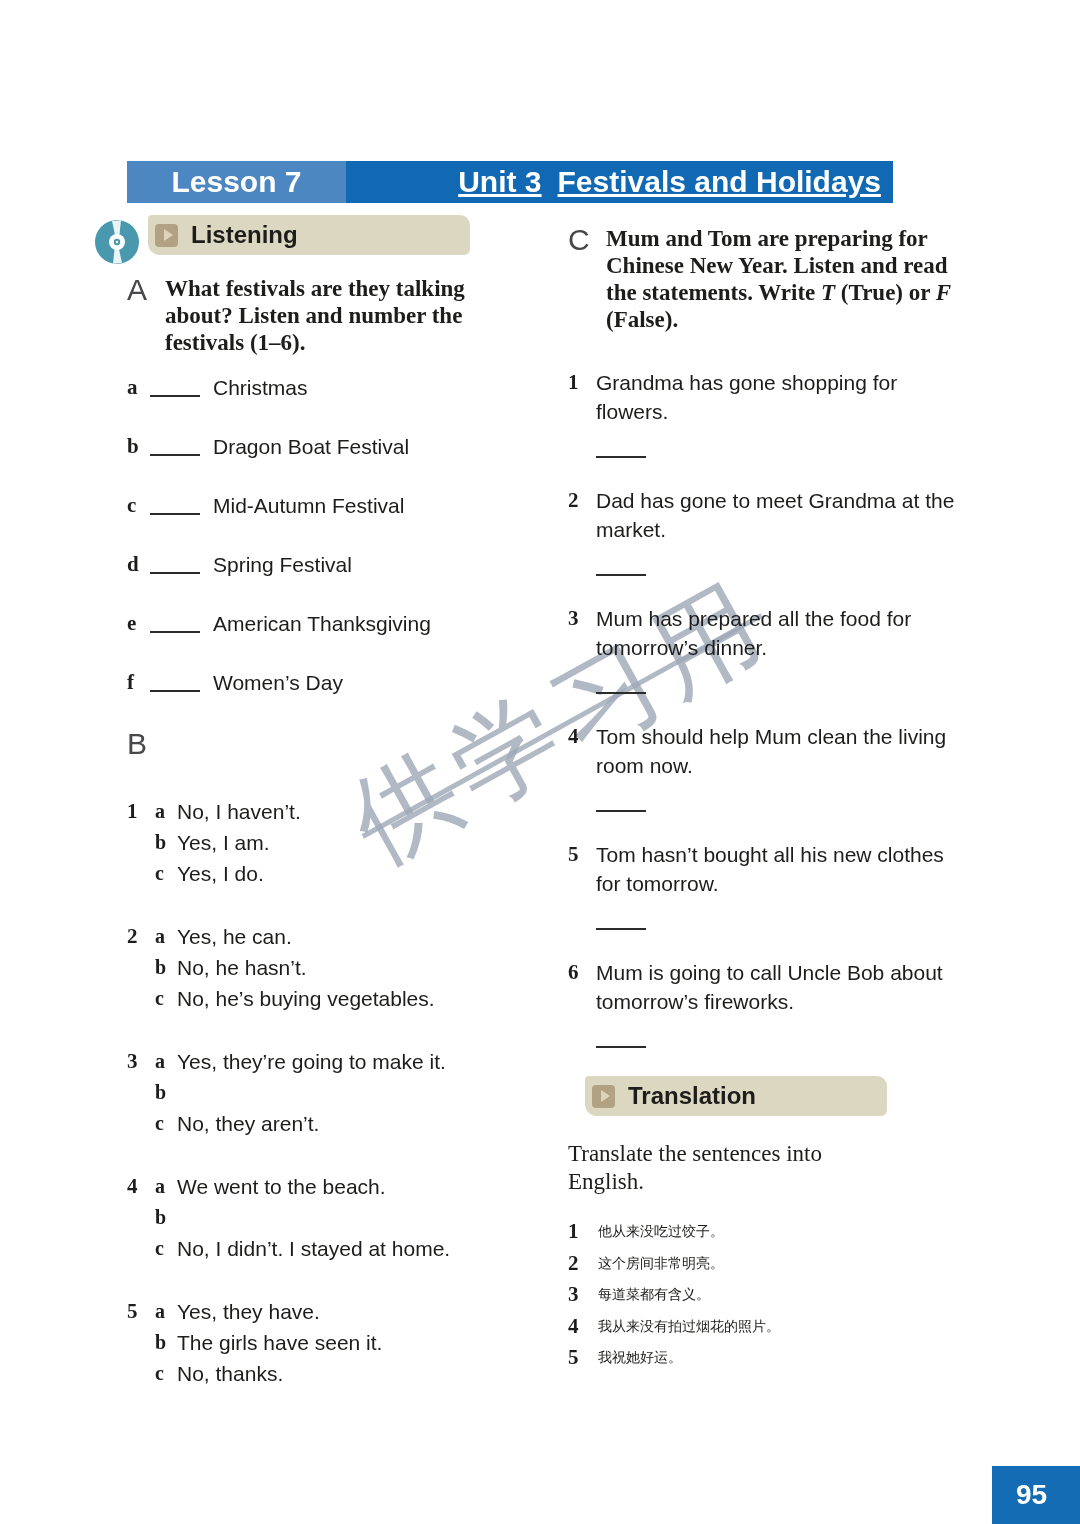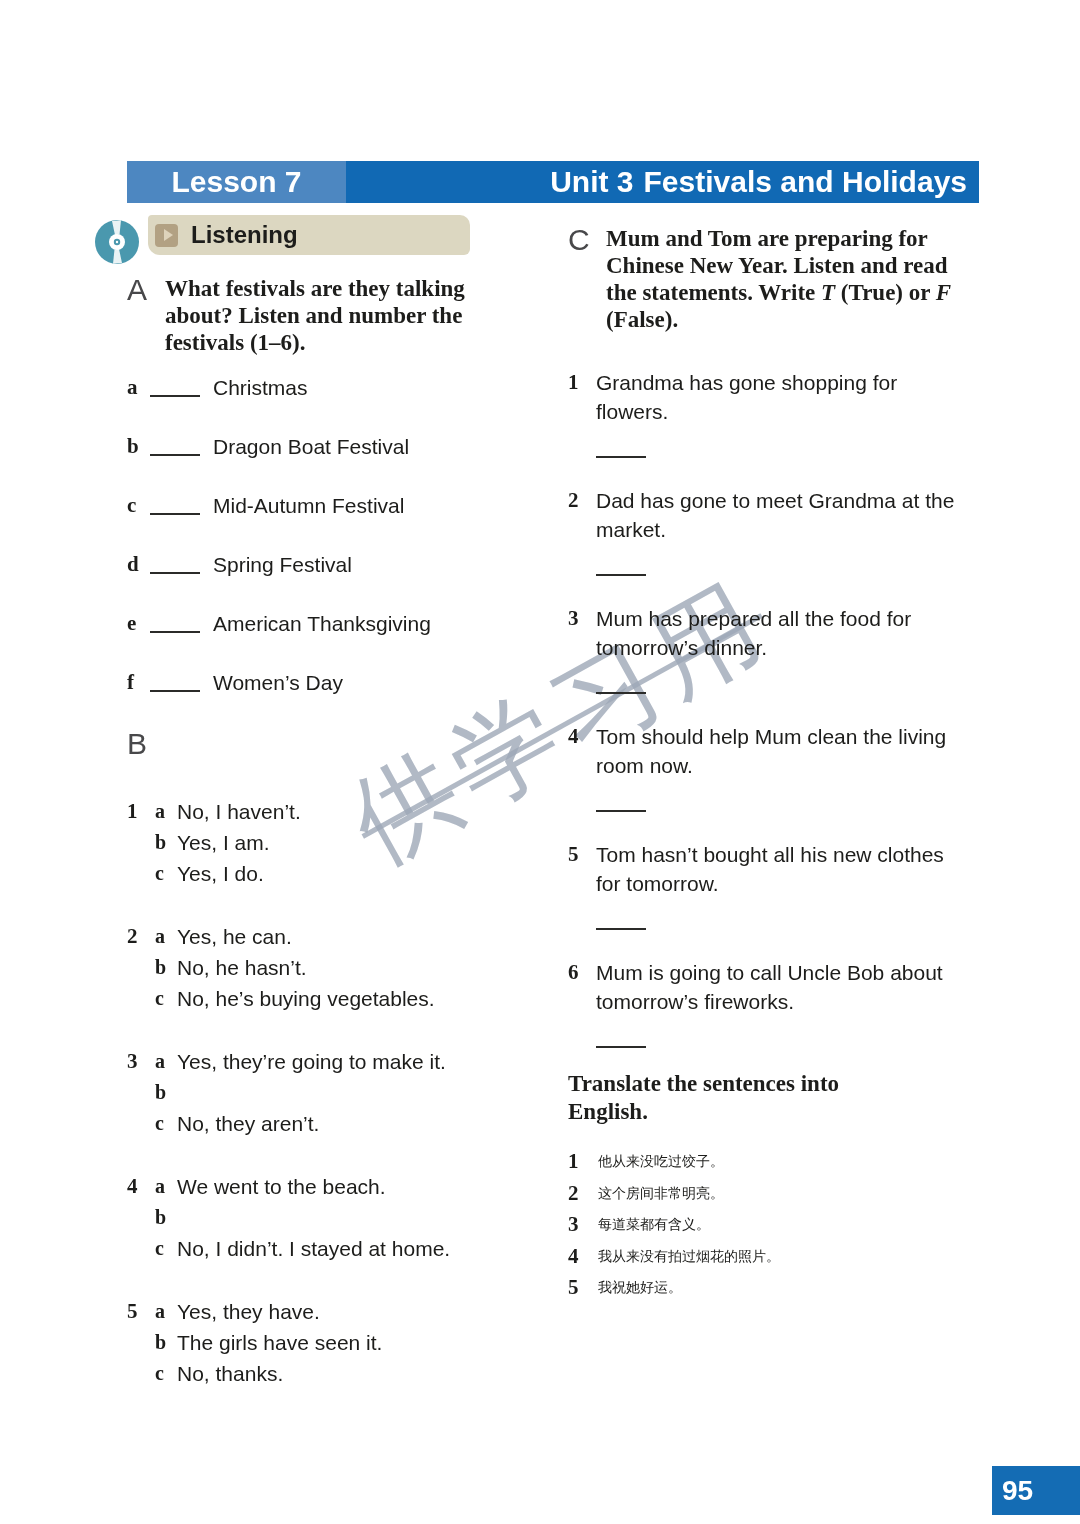--- a/index.html
+++ b/index.html
@@ -12,28 +12,28 @@
   .watermark {
     position:absolute; left:315px; top:662px; width:490px; height:120px;
     transform:rotate(-29deg); z-index:0;
     font-family:"Liberation Serif","DejaVu Serif",serif;
     font-size:104px; letter-spacing:10px; color:rgba(158,168,182,0.8);
     text-align:center; white-space:nowrap; line-height:120px;
     text-decoration:line-through; text-decoration-thickness:5px;
   }
 
   
-  .header-bar { position:absolute; left:127px; top:161px; width:852px; height:42px; display:flex; z-index:2; }
+  .header-bar { position:absolute; left:127px; top:161px; width:766px; height:42px; display:flex; z-index:2; }
   .lesson-box {
     width:219px; background:#4d87c1; color:#fff; font-weight:bold; font-size:30px;
     display:flex; align-items:center; justify-content:center;
   }
   .unit-box {
     flex:1; background:#1169b4; color:#fff; font-weight:bold; font-size:30px;
-    display:flex; align-items:center; justify-content:flex-end; gap:10px; padding-right:12px;
+    display:flex; align-items:center; justify-content:flex-end; gap:16px; padding-right:12px;text-decoration:underline;
   }
 
   .cd-icon { position:absolute; left:93px; top:217px; z-index:2; }
 
   
   .section-bar {
     background:#dcd7c1; height:40px; display:flex; align-items:center;
     padding-left:7px; border-radius:4px 10px 6px 12px;
   }
   .section-bar-title { font-size:24px; font-weight:bold; color:#1d1d1b; margin-left:13px; }
@@ -100,36 +100,36 @@
   .c-num {
     flex:none; width:28px; font-family:"Liberation Serif","DejaVu Serif",serif;
     font-weight:bold; font-size:21px; line-height:29px;
   }
   .c-text { width:372px; line-height:29px; }
   .c-blank { position:absolute; left:28px; top:88px; width:50px; border-top:2px solid #2b2b29; }
 
   
   .translation-bar { width:295px; margin-left:17px; margin-top:22px; }
   .tr-instr {
-    margin-top:16px; font-family:"Liberation Serif","DejaVu Serif",serif;
-    font-weight:bold; font-size:23px; line-height:28px; width:330px;
+    margin-top:24px; font-family:"Liberation Serif","DejaVu Serif",serif;
+    font-weight:normal; font-size:23px; line-height:28px; width:330px;
   }
   .tr-list { margin-top:20px; }
   .tr-row { display:flex; line-height:31.5px; }
   .tr-num {
     flex:none; width:30px; font-family:"Liberation Serif","DejaVu Serif",serif;
     font-weight:bold; font-size:21px;
   }
   .tr-text { font-family:"Liberation Serif","DejaVu Serif",serif; font-size:14px; }
 
   
   .page-num-box {
-    position:absolute; left:992px; top:1466px; width:88px; height:49px;
+    position:absolute; left:992px; top:1466px; width:88px; height:58px;
     background:#146cb4; color:#fff; display:flex; align-items:center;
-    padding-left:10px; box-sizing:border-box; font-size:28px; font-weight:bold; z-index:2;
+    padding-left:24px; box-sizing:border-box; font-size:28px; font-weight:bold; z-index:2;
   }
 </style>
 </head>
 <body>
 
 <div class="page">
 
   <div class="watermark">供学习用</div>
 
   <div class="header-bar">
@@ -336,20 +336,24 @@
       <span class="c-blank"></span>
     </div>
     <div class="c-item last">
       <div class="c-row">
         <span class="c-num">6</span>
         <span class="c-text">Mum is going to call Uncle Bob about tomorrow’s fireworks.</span>
       </div>
       <span class="c-blank"></span>
     </div>
 
+    <div class="section-bar translation-bar">
+      <span class="play-icon"></span>
+      <span class="section-bar-title">Translation</span>
+    </div>
 
     <div class="tr-instr">Translate the sentences into English.</div>
 
     <div class="tr-list">
       <div class="tr-row">
         <span class="tr-num">1</span>
         <span class="tr-text">他从来没吃过饺子。</span>
       </div>
       <div class="tr-row">
         <span class="tr-num">2</span>

